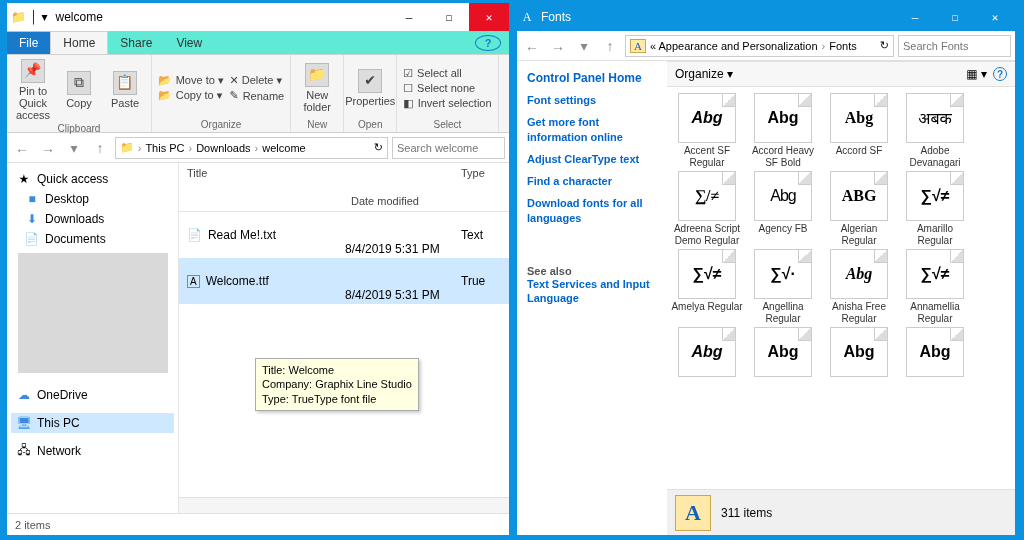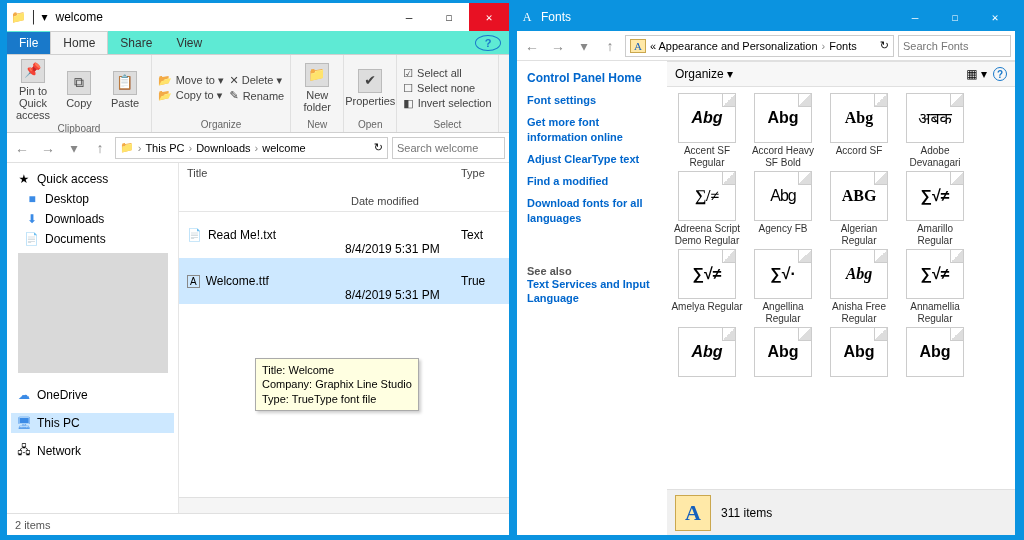--- a/index.html
+++ b/index.html
@@ -281,21 +281,21 @@
       <input placeholder="Search Fonts" style="">
 
     </div>
   </div>
   <div class="body">
     <div class="sidepanel">
       <div class="hdr">Control Panel Home</div>
       <a>Font settings</a>
       <a>Get more font information online</a>
       <a>Adjust ClearType text</a>
-      <a>Find a modified</a>
+      <a>Find a character</a>
       <a>Download fonts for all languages</a>
       <div class="sec">See also</div>
       <a>Text Services and Input Language</a>
     </div>
     <div class="fonts-main">
       <div class="org-bar">
         <span>Organize ▾</span>
         <span style="margin-left:auto;display:flex;gap:6px;align-items:center">
           <span>▦ ▾</span>
           <span class="help">?</span>

